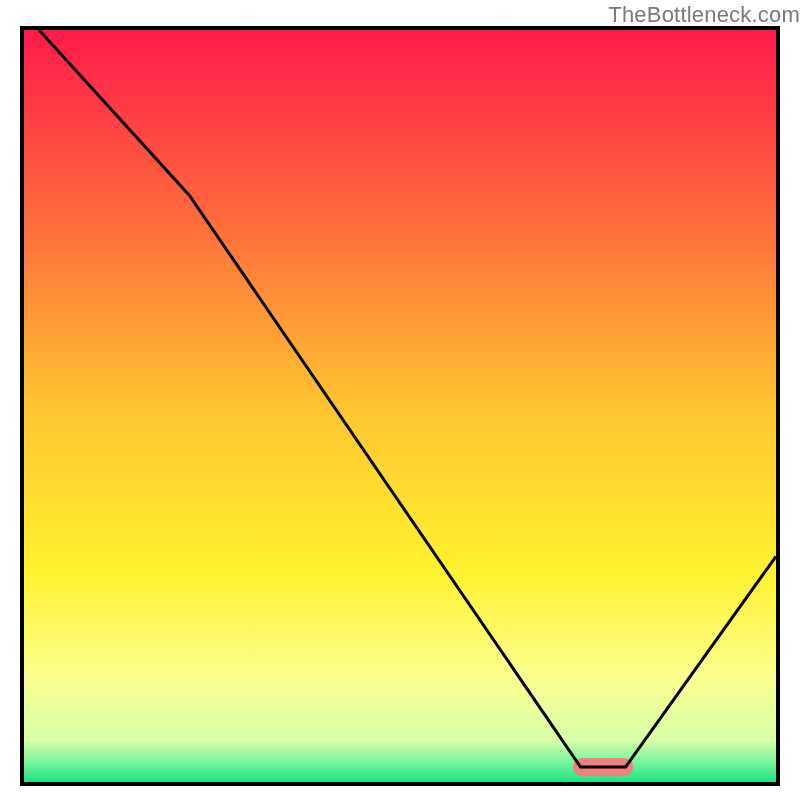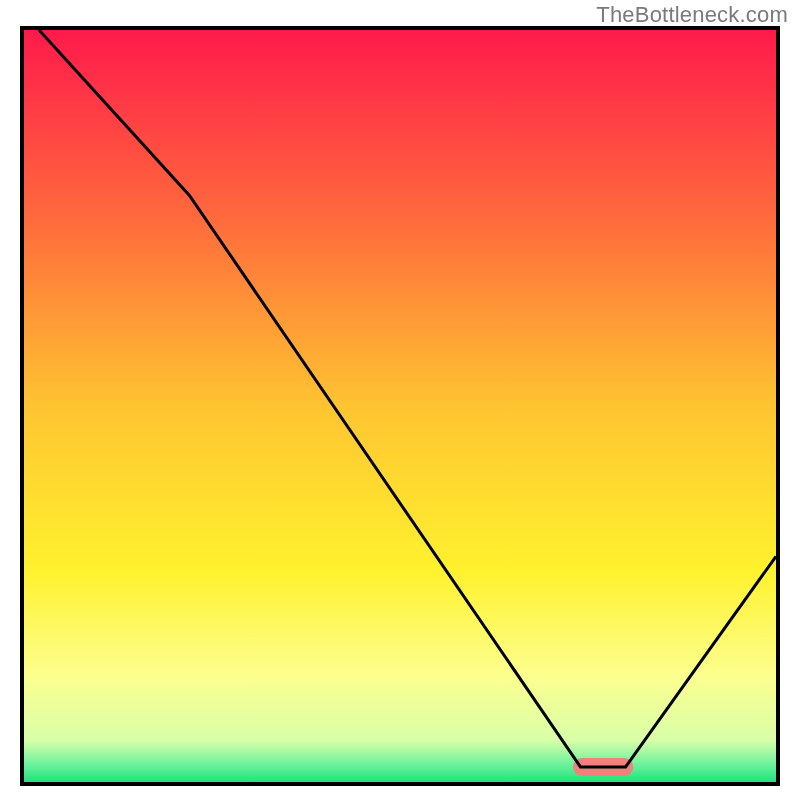--- a/index.html
+++ b/index.html
@@ -6,21 +6,21 @@
     margin: 0;
     padding: 0;
     width: 800px;
     height: 800px;
     background: #ffffff;
     font-family: Arial, Helvetica, sans-serif;
   }
   .attribution {
     position: absolute;
     top: 2px;
-    right: 12px;
+    right: 0;
     font-size: 22px;
     font-weight: 500;
     color: #7a7a7a;
     letter-spacing: 0.2px;
   }
   .chart-frame {
     position: absolute;
     left: 20px;
     top: 26px;
     width: 760px;

